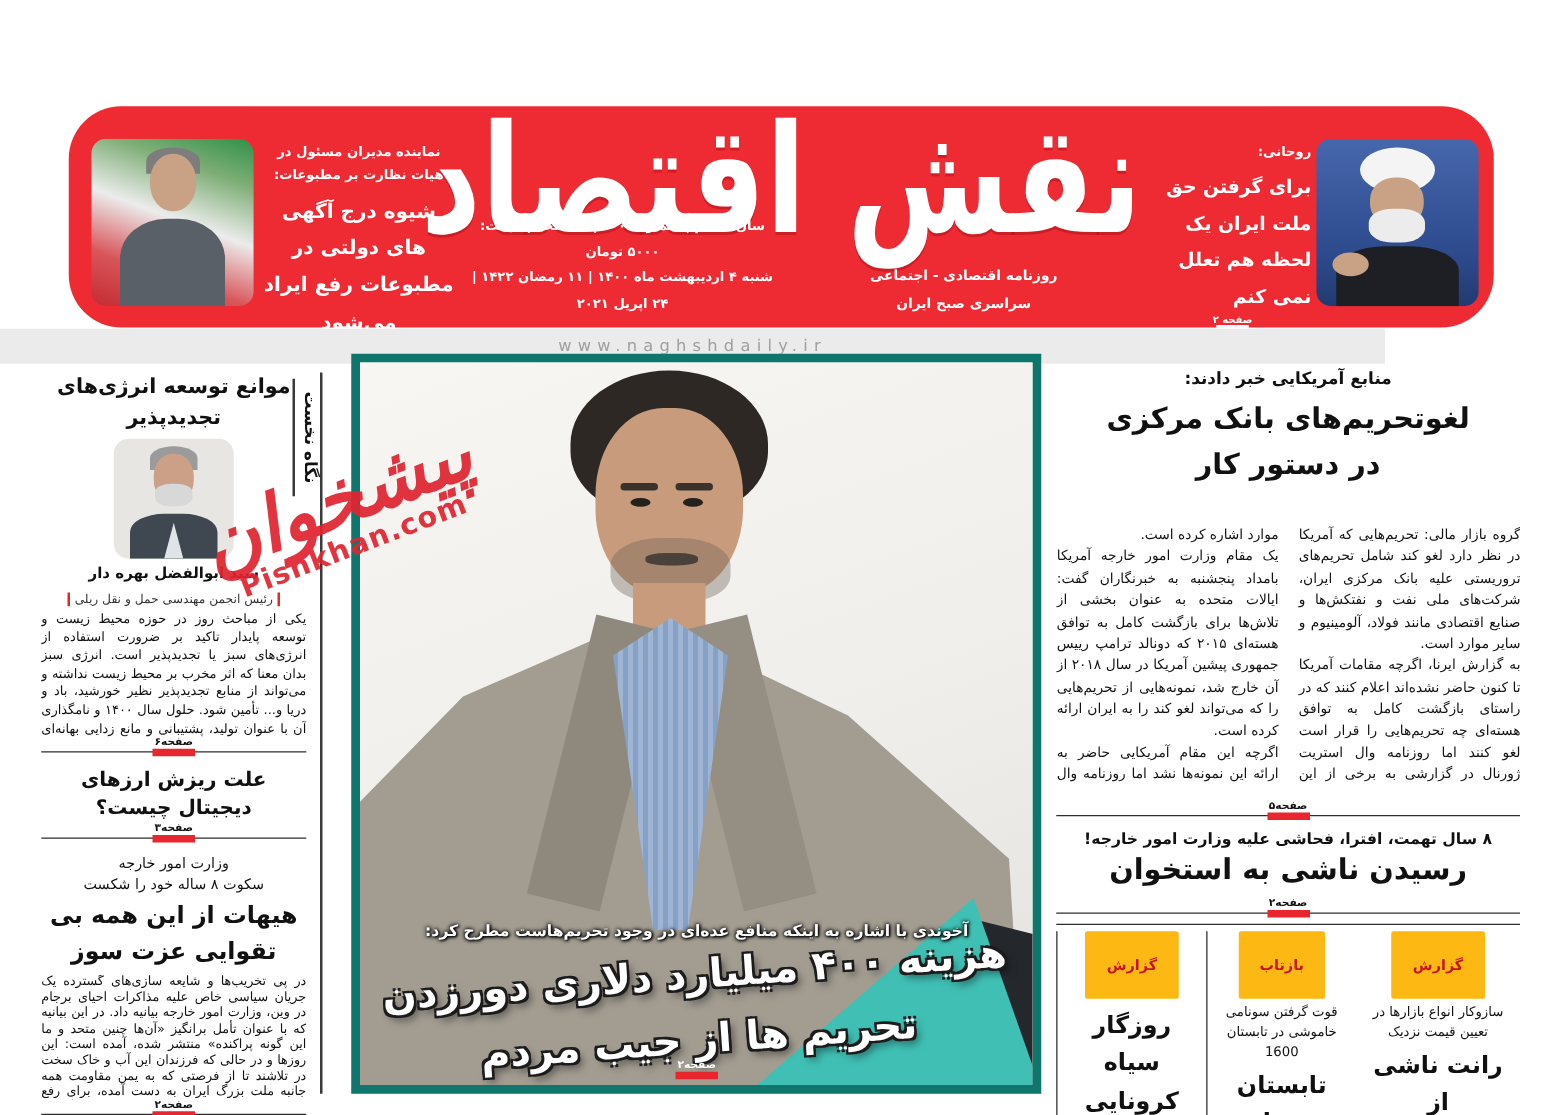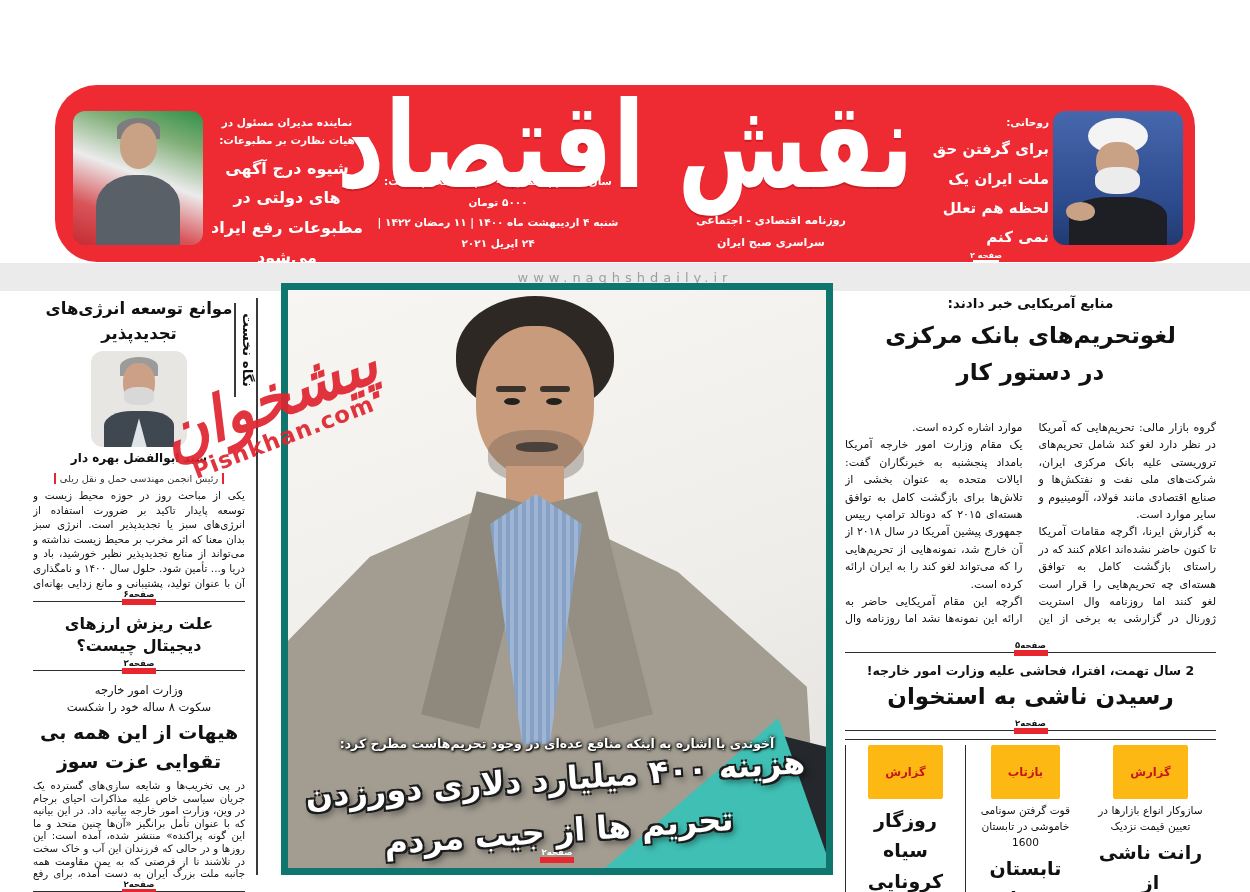--- a/index.html
+++ b/index.html
@@ -31,21 +31,21 @@
   .sil-head{position:absolute;top:9%;left:36%;width:29%;height:34%;background:#c9a184;border-radius:48%;}
   .sil-hair{position:absolute;top:5%;left:34%;width:33%;height:16%;background:#7d7d7d;border-radius:50% 50% 0 0;}
   .sil-body{position:absolute;bottom:0;left:18%;width:64%;height:52%;background:#5a6068;border-radius:45% 45% 0 0;}
   .roh-turban{position:absolute;top:5%;left:27%;width:46%;height:27%;background:#f4f4f4;border-radius:50%;}
   .roh-face{position:absolute;top:23%;left:33%;width:33%;height:29%;background:#c9a184;border-radius:46%;}
   .roh-beard{position:absolute;top:42%;left:32%;width:35%;height:20%;background:#ececec;border-radius:42%;}
   .roh-robe{position:absolute;bottom:0;left:12%;width:76%;height:36%;background:#1d1f24;border-radius:40% 40% 0 0;}
   .roh-hand{position:absolute;bottom:18%;left:10%;width:22%;height:14%;background:#c9a184;border-radius:50%;}
 
   
-  .urlband{position:absolute;left:0;top:263px;width:1250px;height:28px;background:#ebebeb;
+  .urlband{position:absolute;left:0;top:263px;width:1108px;height:28px;background:#ebebeb;
            display:flex;align-items:center;justify-content:center;}
   .urlband span{font-size:13px;color:#9f9f9f;letter-spacing:5px;direction:ltr;}
 
   
   .pbadge{position:relative;height:14px;margin-top:2px;}
   .pbadge .rule{position:absolute;left:0;right:0;bottom:4px;height:1px;background:#2e2e2e;}
   .pbadge .red{position:absolute;left:50%;transform:translateX(-50%);bottom:1px;width:34px;height:6px;background:#e8262e;}
   .pbadge .lbl{position:absolute;left:50%;transform:translateX(-50%);bottom:7px;font-size:8.5px;font-weight:bold;color:#111;white-space:nowrap;text-align:center;}
   .pbadge.onred{height:12px;}
   .pbadge.onred .red{background:#fff;height:5px;width:26px;}
@@ -256,21 +256,21 @@
 یک مقام وزارت امور خارجه آمریکا بامداد پنجشنبه به خبرنگاران گفت: ایالات متحده به عنوان بخشی از تلاش‌ها برای بازگشت کامل به توافق هسته‌ای ۲۰۱۵ که دونالد ترامپ رییس جمهوری پیشین آمریکا در سال ۲۰۱۸ از آن خارج شد، نمونه‌هایی از تحریم‌هایی را که می‌تواند لغو کند را به ایران ارائه کرده است.
 اگرچه این مقام آمریکایی حاضر به ارائه این نمونه‌ها نشد اما روزنامه وال استریت ژورنال به نقل از دو منبع نزدیک به موضوع نوشت: تحریم‌هایی که ایالات متحده در نظر دارد لغو کند شامل تحریم‌های تروریستی علیه بانک مرکزی ایران، شرکت‌های ملی نفت و نفتکش‌ها و صنایع اقتصادی مانند فولاد، آلومینیوم و سایر موارد است.
 وال استریت ژورنال در ادامه به نقل از یک مقام ارشد اروپایی گزارش داد که واشنگتن تمایل به کاهش احتمالی تحریم‌های مربوط به منسوجات، خودرو، حمل و نقل و بیمه و کلیه صنایعی که تحت توافقنامه ۲۰۱۵ بودند، دارد.
 تا کنون مقامات وزارت امور خارجه آمریکا از ارائه نمونه تحریم‌هایی که قرار است در راستای گفتگوهای وین لغو شوند خودداری کرده‌اند.</div>
     <div class="pbadge">
       <span class="lbl">صفحه۵</span>
       <span class="rule"></span>
       <span class="red"></span>
     </div>
 
-    <div class="sb-kicker">2 سال تهمت، افترا، فحاشی علیه وزارت امور خارجه!</div>
+    <div class="sb-kicker">۸ سال تهمت، افترا، فحاشی علیه وزارت امور خارجه!</div>
     <div class="sb-head">رسیدن ناشی به استخوان</div>
     <div class="pbadge">
       <span class="lbl">صفحه۲</span>
       <span class="rule"></span>
       <span class="red"></span>
     </div>
     <div class="hr"></div>
 
     <div class="bgrid">
       <div class="bcol">

